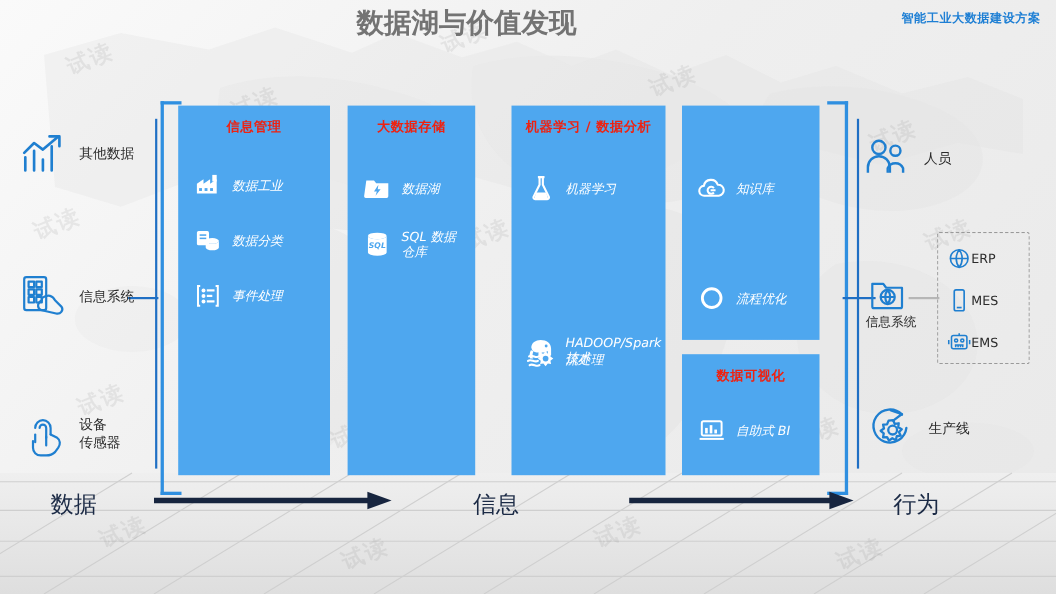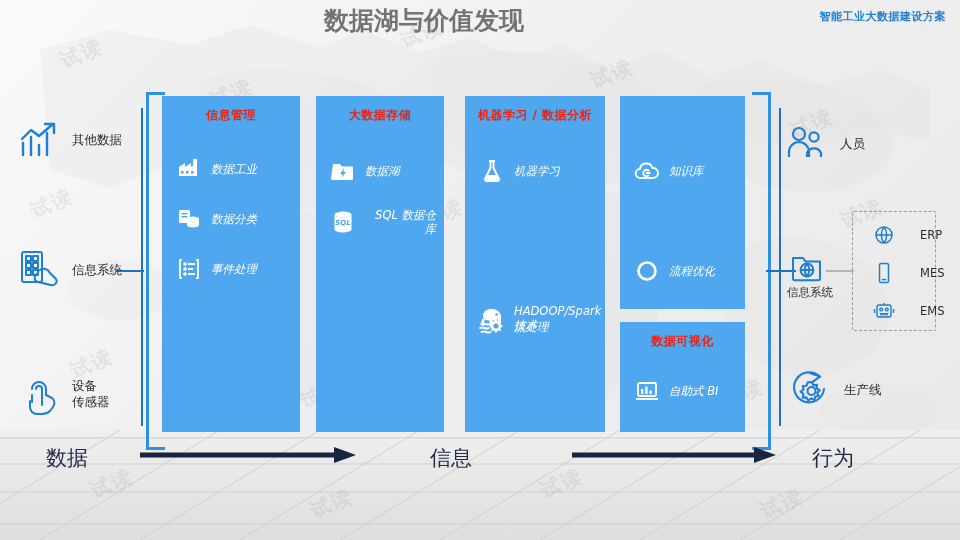--- a/index.html
+++ b/index.html
@@ -49,21 +49,21 @@
   .row .ic{flex:0 0 auto;width:26px;height:26px;display:flex;align-items:center;justify-content:center;}
   .row .lb{color:#fff;font-size:11.5px;line-height:14px;font-family:"DejaVu Sans",sans-serif;}
 
   
   .side{position:absolute;display:flex;align-items:center;gap:10px;}
   .side .sic{width:44px;height:44px;flex:0 0 auto;display:flex;align-items:center;justify-content:center;}
   .side .slb{font-size:12.5px;color:#2b2b2b;line-height:16px;font-family:"DejaVu Sans",sans-serif;}
 
   .dashbox{position:absolute;left:852px;top:211px;width:82px;height:118px;
     border:1px dashed #9a9a9a;border-radius:2px;}
-  .dashrow{position:absolute;left:20px;display:flex;align-items:center;gap:25px;justify-content:flex-end;}
+  .dashrow{position:absolute;left:8px;display:flex;align-items:center;gap:0;justify-content:flex-end;}
   .dashrow .dic{width:22px;height:22px;display:flex;align-items:center;justify-content:center;}
   .dashrow .dlb{font-size:11.5px;color:#2b2b2b;font-family:"DejaVu Sans",sans-serif;}
 
   .iscap{position:absolute;left:778px;top:285px;width:64px;text-align:center;
     font-size:11.5px;color:#2b2b2b;font-family:"DejaVu Sans",sans-serif;}
 
   
   .flow-lb{position:absolute;font-size:21px;color:#1b2a45;font-weight:normal;
     font-family:"DejaVu Sans",sans-serif;}
   .arrow{position:absolute;height:20px;}
@@ -231,34 +231,34 @@
               <rect x="11" y="10" width="5" height="2"></rect>
           <circle cx="8" cy="16" r="1.8"></circle>
               <rect x="11" y="15" width="7" height="2"></rect>
         </g>
           </svg>
       </span>
       <span class="lb">事件处理</span>
     </div>
   </div>
 
-  <div class="col" style="left:316px;top:96px;width:128px;height:336px;">
+  <div class="col" style="left:316px;top:96px;width:116px;height:336px;">
     <div class="col-title">大数据存储</div>
     <div class="row" style="top:62px;">
       <span class="ic">
         <svg width="24" height="20" viewBox="0 0 24 20">
             <g fill="#fff">
           <path d="M2 3 h7 l2 2.5 h11 v12 a1.5 1.5 0 0 1 -1.5 1.5 h-19 a1.5 1.5 0 0 1 -1.5 -1.5 Z"></path>
           <path d="M13 7 L9 13 h2.6 l-1.2 4 L15 11 h-2.6 Z" fill="#4ea7ef"></path>
         </g>
           </svg>
       </span>
       <span class="lb">数据湖</span>
     </div>
-    <div class="row" style="top:112px;text-align:right;">
+    <div class="row" style="top:112px;">
       <span class="ic">
         <svg width="24" height="24" viewBox="0 0 24 24">
             <g fill="#fff">
           <ellipse cx="12" cy="4.5" rx="8.5" ry="3"></ellipse>
           <path d="M3.5 4.5 v15 a8.5 3 0 0 0 17 0 v-15 a8.5 3 0 0 1 -17 0 Z"></path>
         </g>
         <text x="12" y="15" font-size="7" fill="#4ea7ef" text-anchor="middle" font-family="DejaVu Sans, sans-serif" font-weight="bold">SQL</text>
         </svg>
       </span>
       <span class="lb">SQL 数据仓库</span>

